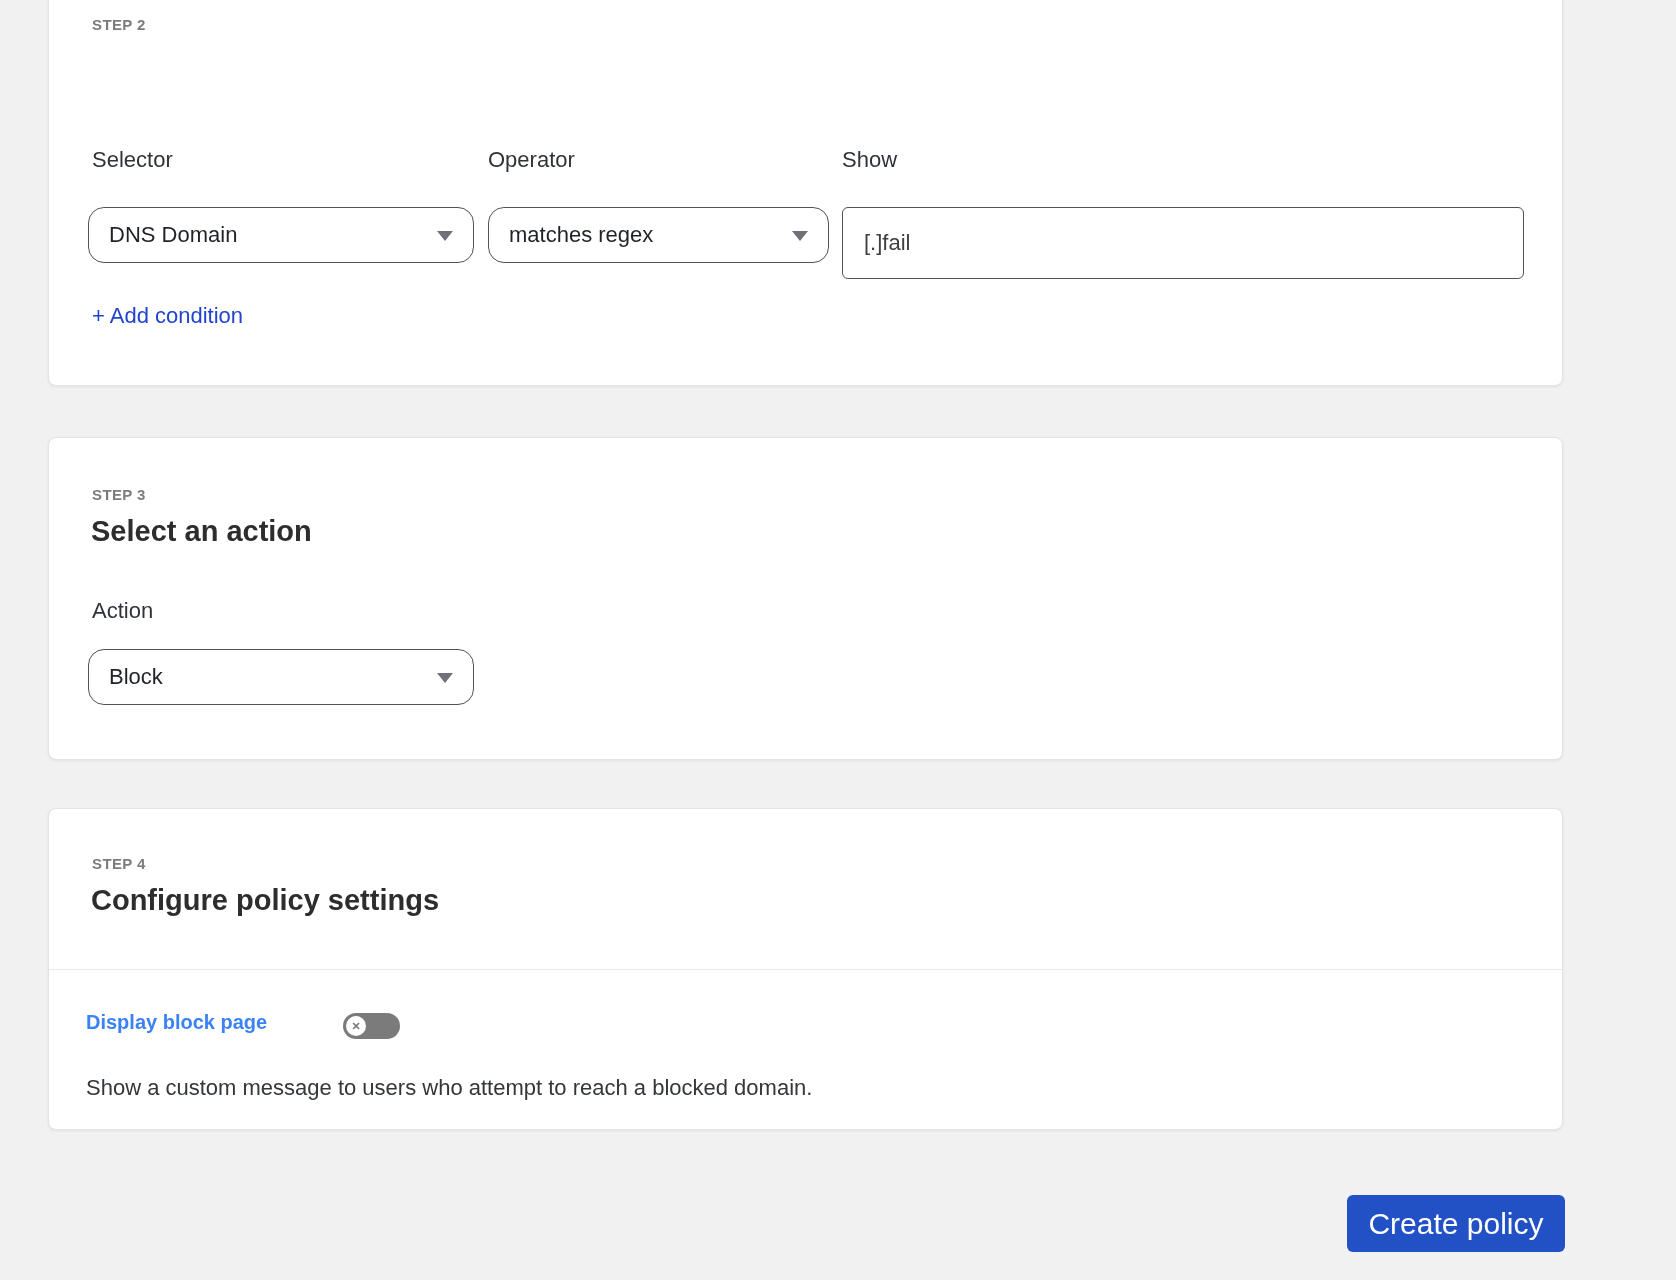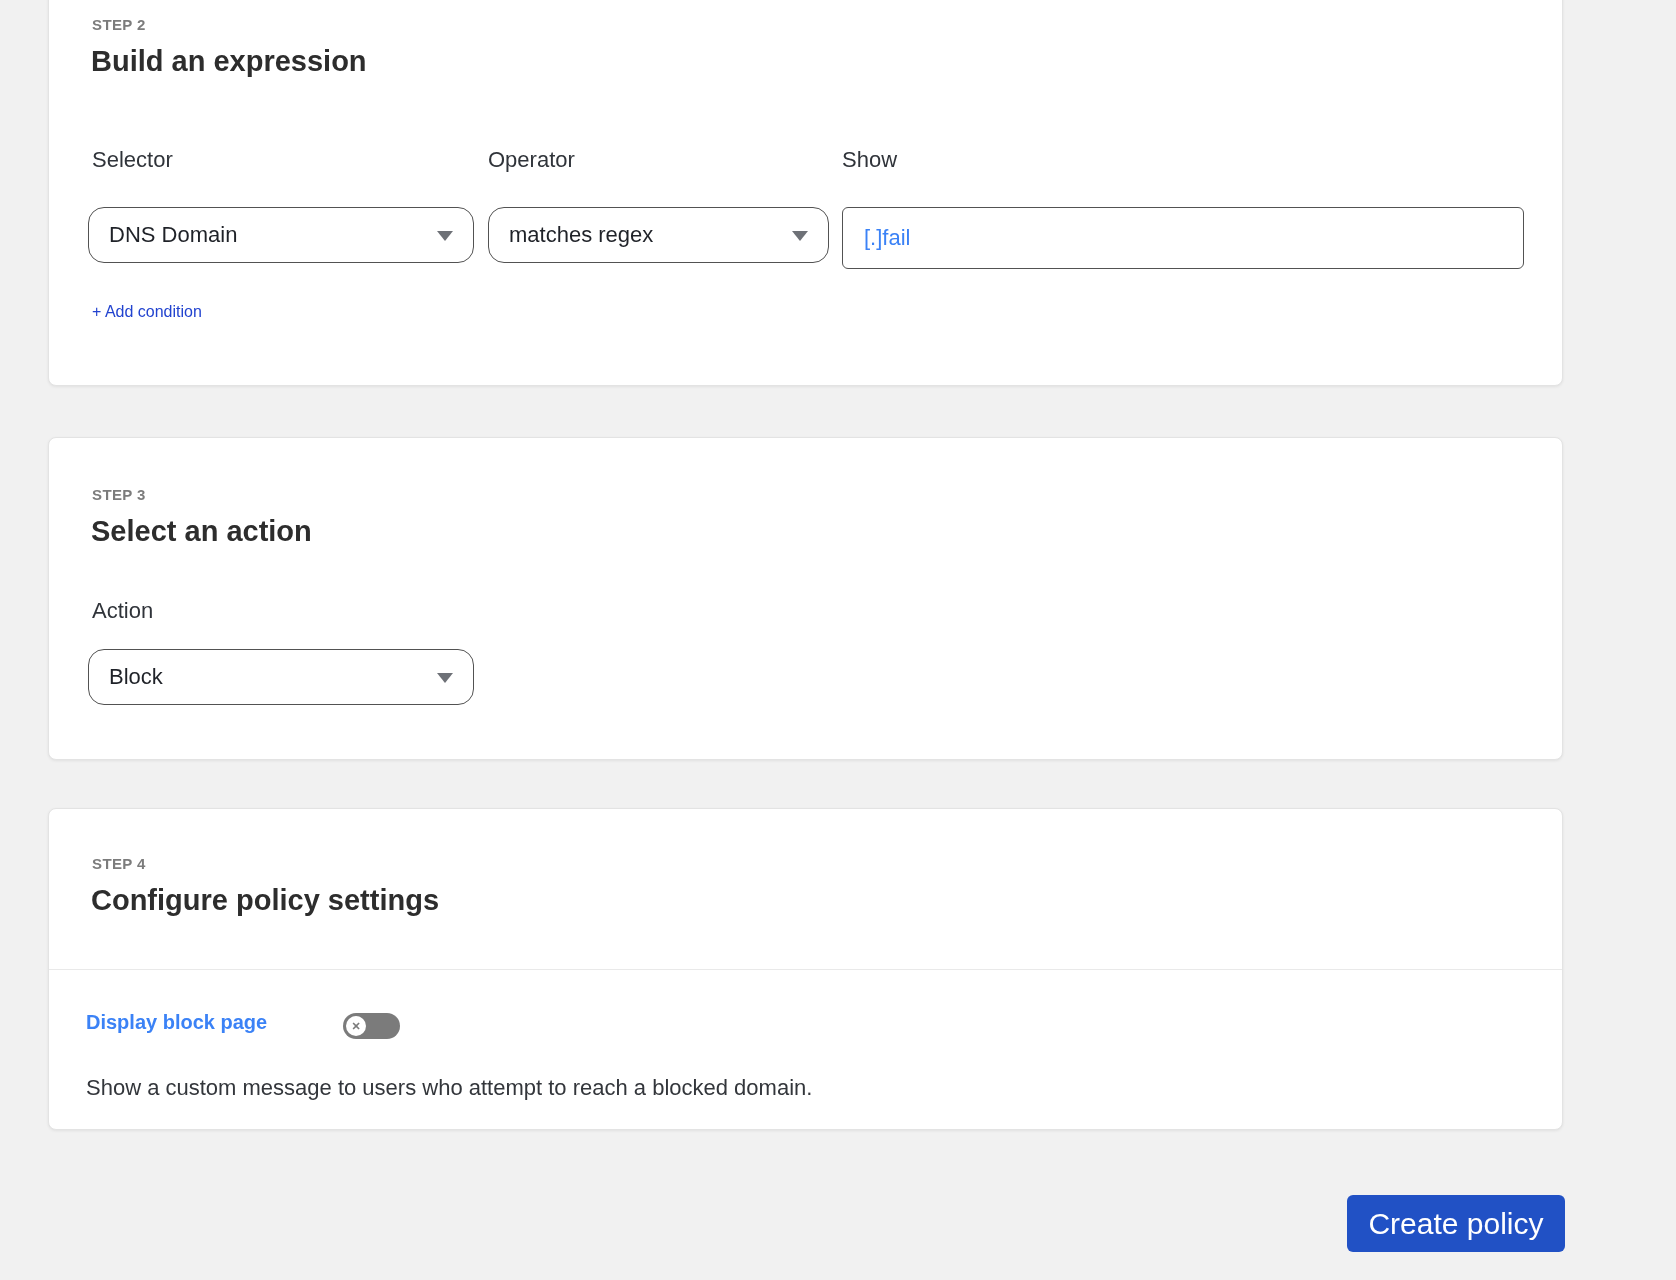--- a/index.html
+++ b/index.html
@@ -58,33 +58,33 @@
     right: 20px;
     top: 50%;
     margin-top: -4px;
     width: 0; height: 0;
     border-left: 8px solid transparent;
     border-right: 8px solid transparent;
     border-top: 10px solid #6e7177;
   }
   .textinput {
     position: absolute;
-    height: 62px;
+    height: 72px;
     background: #fff;
     border: 1px solid #525252;
     border-radius: 6px;
     padding: 0 0 0 21px;
     font-size: 22px;
-    color: #3b82f6;
+    color: #404040;
     font-family: "Liberation Sans", sans-serif;
     outline: none;
   }
   .link {
     position: absolute;
-    font-size: 16px;
+    font-size: 22px;
     color: #2243cf;
     text-decoration: none;
     cursor: pointer;
   }
   .divider {
     position: absolute;
     left: 0; width: 100%; height: 1px;
     background: #e9e9e9;
   }
   .bold-setting-label {
@@ -131,21 +131,20 @@
     font-family: "Liberation Sans", sans-serif;
     cursor: pointer;
   }
 </style>
 </head>
 <body>
 
 <div class="card" style="top:-32px; height:418px;">
   <div class="card-inner">
     <div class="step-label" style="top:47px;">STEP 2</div>
-    <div class="card-title" style="top:76px;">Build an expression</div>
 
     <div class="field-label" style="left:43px; top:178px;">Selector</div>
     <div class="field-label" style="left:439px; top:178px;">Operator</div>
     <div class="field-label" style="left:793px; top:178px;">Show</div>
 
     <div class="selectbox" style="left:39px; top:238px; width:386px;">
       <span>DNS Domain</span>
       <span class="caret"></span>
     </div>
     <div class="selectbox" style="left:439px; top:238px; width:341px;">

